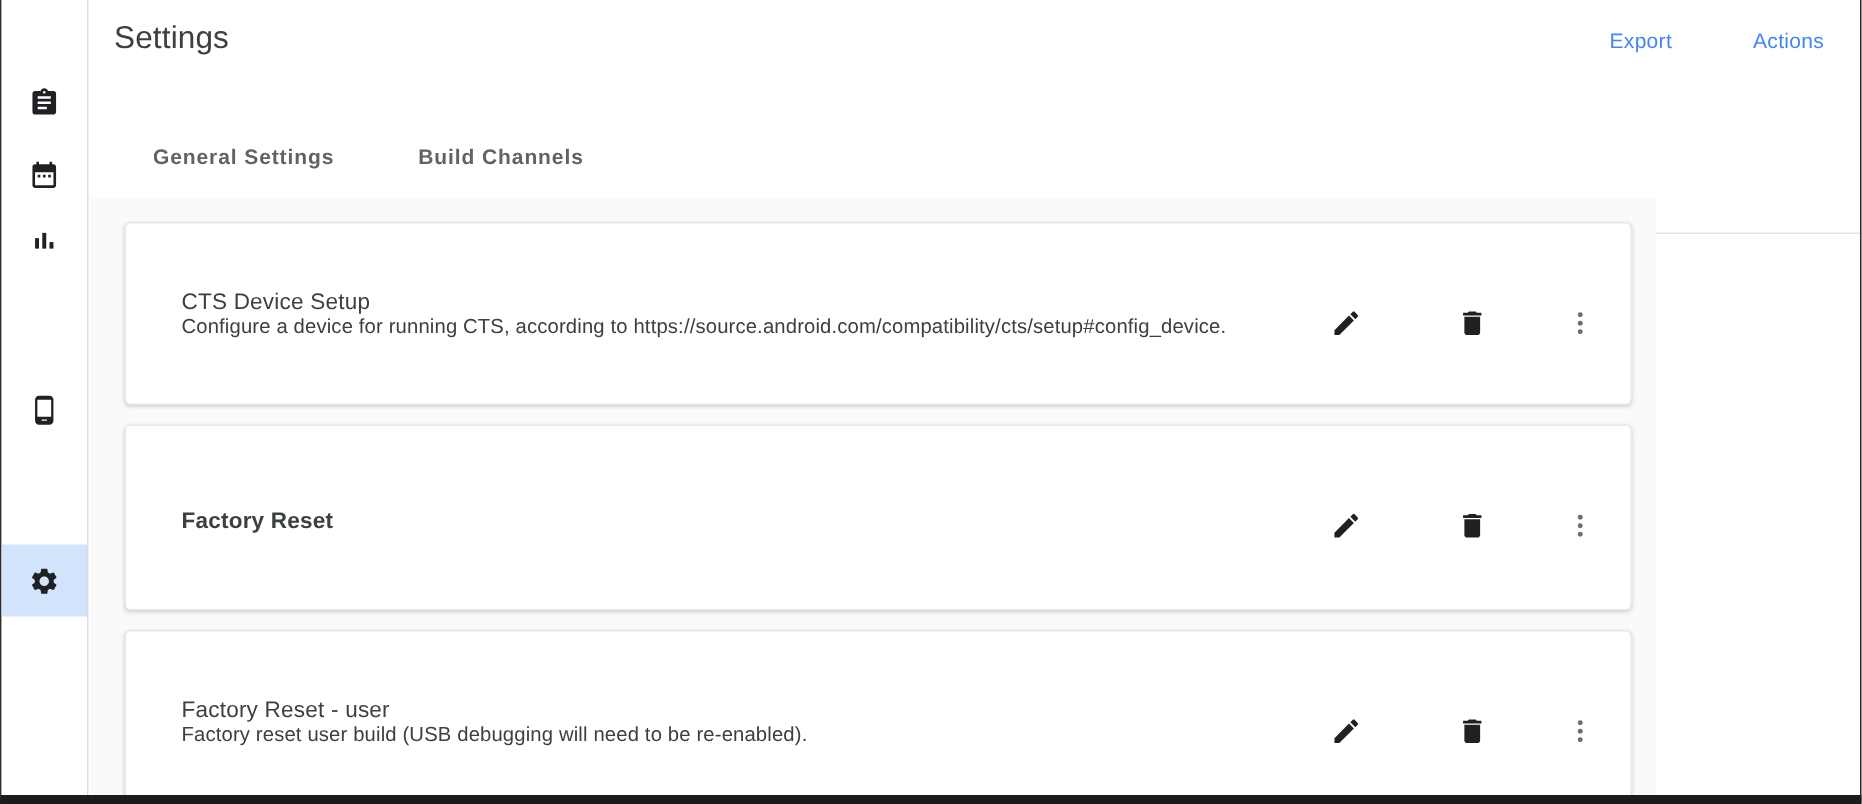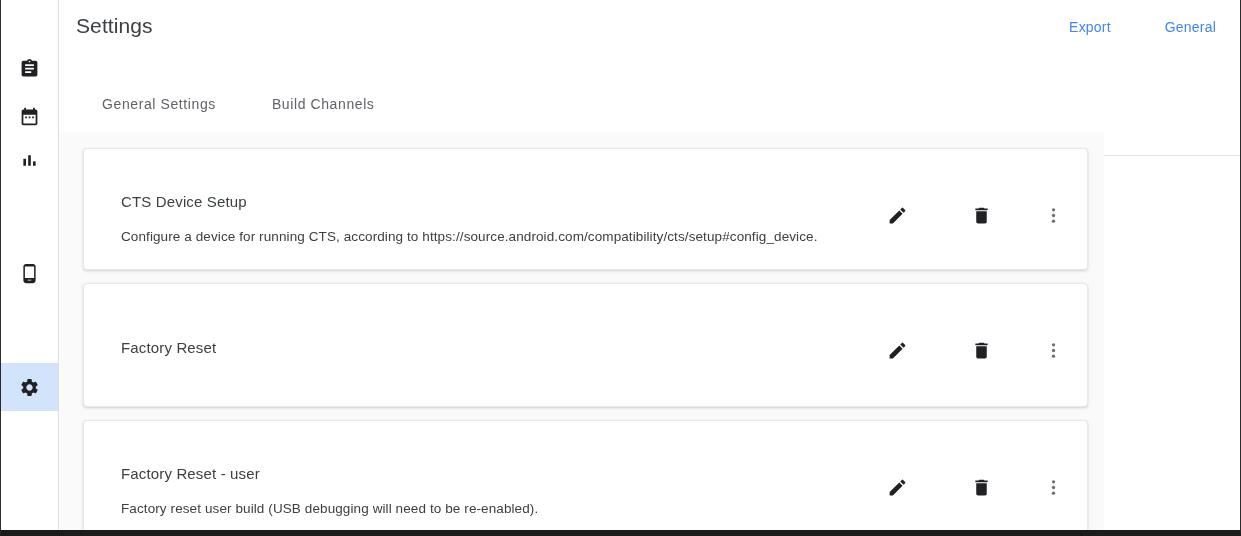--- a/index.html
+++ b/index.html
@@ -96,21 +96,21 @@
     height: 55px;
     display: flex;
     align-items: stretch;
   }
   .tab {
     position: relative;
     display: flex;
     align-items: center;
     justify-content: center;
     font-size: 14px;
-    font-weight: normal;
+    font-weight: bold;
     color: #5f6368;
     letter-spacing: .6px;
     padding: 0 26px;
     cursor: pointer;
     box-sizing: border-box;
   }
   .tab.active { color: #1a73e8; }
   .tab.active .tab-underline {
     position: absolute;
     left: 8px;
@@ -155,26 +155,25 @@
   .card:first-child { margin-top: 16px; }
   .card-body {
     padding: 44px 150px 20px 37px;
   }
   .card-title {
     font-size: 15px;
     color: #3c4043;
     letter-spacing: .15px;
   }
   .card-desc {
-    margin-top: 19px;
     font-size: 13.5px;
     color: #3c4043;
     letter-spacing: .1px;
   }
-  .card.no-desc .card-body { padding-top: 55px; padding-bottom: 50px; }
+  .card.no-desc .card-body { padding-top: 55px; padding-bottom: 50px; font-weight: bold; }
 
   .card-actions {
     position: absolute;
     right: 10px;
     top: 46px;
     display: flex;
     align-items: center;
   }
   .icon-btn {
     width: 48px;
@@ -239,21 +238,21 @@
         </svg>
       </span>
     </div>
   </nav>
 
   <header id="header">
     <div id="page-title">Settings</div>
 
     <div id="header-actions">
       <span class="header-link">Export</span>
-      <span class="header-link">General</span>
+      <span class="header-link">Actions</span>
     </div>
 
     <div id="tabs">
       <div class="tab">
         <span>General Settings</span>
       </div>
       <div class="tab" style="padding:0 30px;">
         <span>Build Channels</span>
       </div>
     </div>

